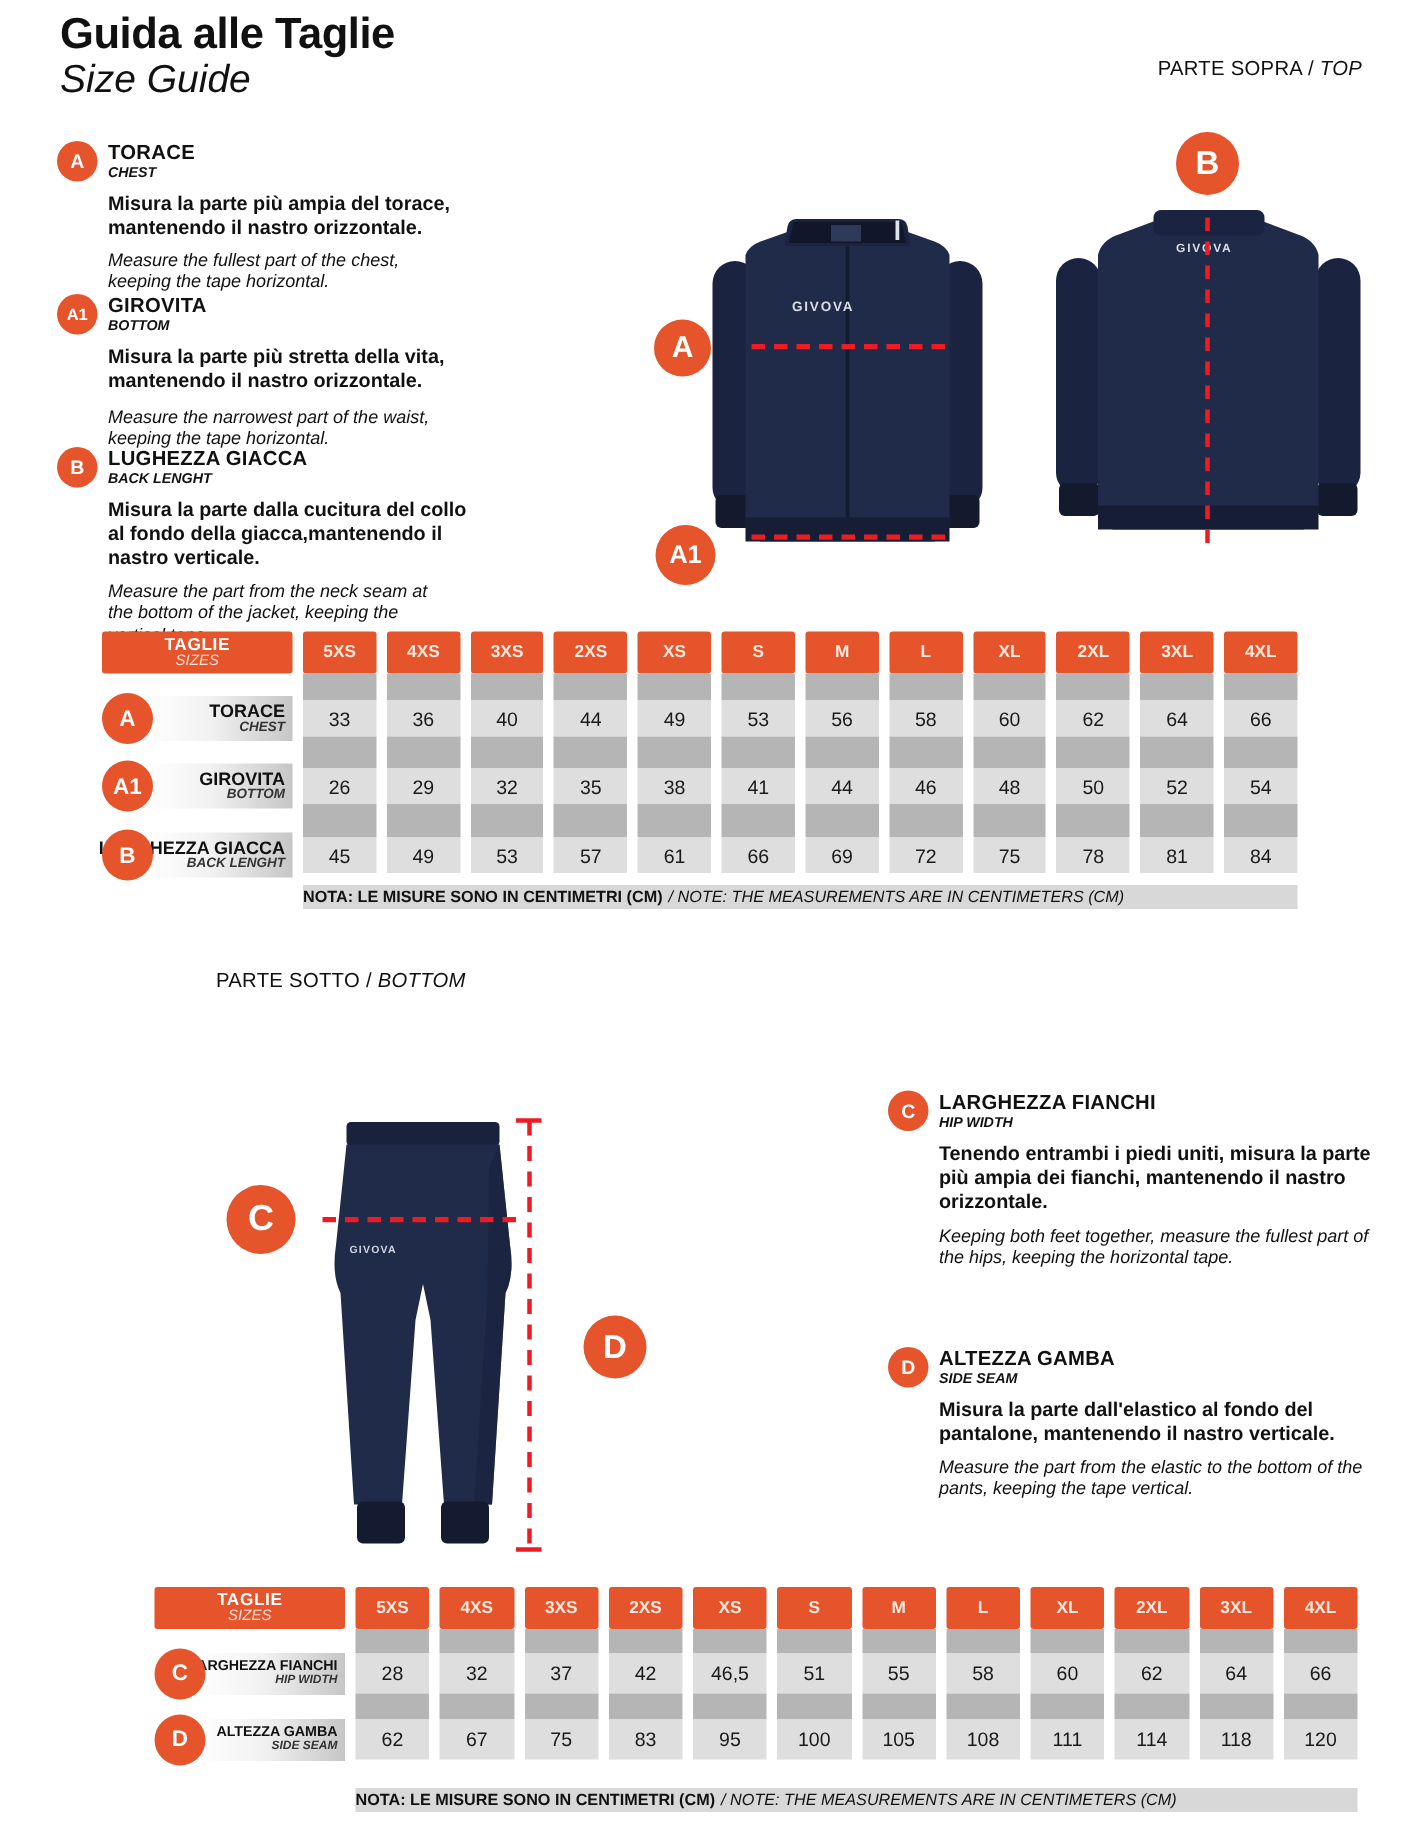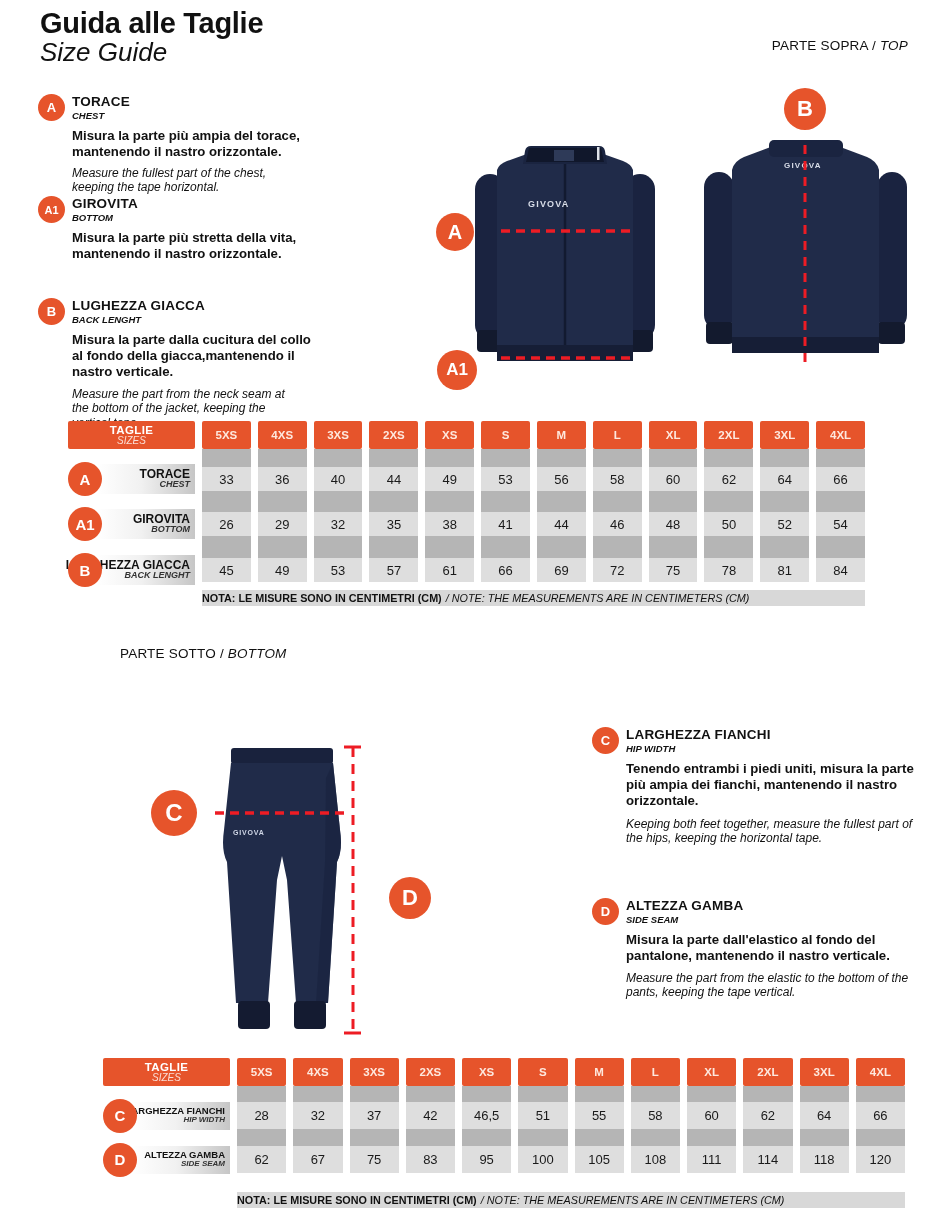--- a/index.html
+++ b/index.html
@@ -13,21 +13,21 @@
     --notebg:#D8D8D8;
   }
   html,body{margin:0;padding:0;background:#fff;}
   body{font-family:"Liberation Sans", sans-serif;color:#111;}
   .page{position:relative;width:944px;height:1230px;background:#fff;overflow:hidden;}
 
   
   .title-block{position:absolute;left:40px;top:8px;}
   .title-it{font-size:29px;font-weight:bold;line-height:1.05;letter-spacing:-0.3px;}
   .title-en{font-size:26px;font-style:italic;line-height:1.1;}
-  .section-label{position:absolute;font-size:13.5px;letter-spacing:.2px;white-space:nowrap;}
+  .section-label{position:absolute;font-size:13.5px;letter-spacing:.2px;white-space:nowrap;margin-left:24px;}
   .section-label .pfx{font-weight:normal;}
   .section-label .ital{font-style:italic;}
   .sec-top{top:38px;right:36px;}
   .sec-bottom{left:120px;top:646px;}
 
   
   .measure{position:absolute;display:flex;gap:7px;}
   .m-badge{flex:none;width:27px;height:27px;border-radius:50%;background:var(--orange);color:#fff;
     font-weight:bold;font-size:13px;display:flex;align-items:center;justify-content:center;}
   .m-text{padding-top:1px;}
@@ -109,20 +109,21 @@
       <div class="m-desc-en" style="width:230px;">Measure the fullest part of the chest, keeping the tape horizontal.</div>
     </div>
   </div>
 
   <div class="measure" style="left:38px;top:196px;width:300px;">
     <div class="m-badge" style="font-size:11px;">A1</div>
     <div class="m-text" style="width:262px;">
       <div class="m-title">GIROVITA</div>
       <div class="m-sub">BOTTOM</div>
       <div class="m-desc-it" style="width:252px;">Misura la parte più stretta della vita, mantenendo il nastro orizzontale.</div>
+      <div class="m-desc-en" style="width:250px;margin-top:9px;">Measure the narrowest part of the waist, keeping the tape horizontal.</div>
     </div>
   </div>
 
   <div class="measure" style="left:38px;top:298px;width:310px;">
     <div class="m-badge">B</div>
     <div class="m-text" style="width:272px;">
       <div class="m-title">LUGHEZZA GIACCA</div>
       <div class="m-sub">BACK LENGHT</div>
       <div class="m-desc-it" style="width:245px;">Misura la parte dalla cucitura del collo al fondo della giacca,mantenendo il nastro verticale.</div>
       <div class="m-desc-en" style="width:215px;margin-top:7px;">Measure the part from the neck seam at the bottom of the jacket, keeping the vertical tape.</div>

